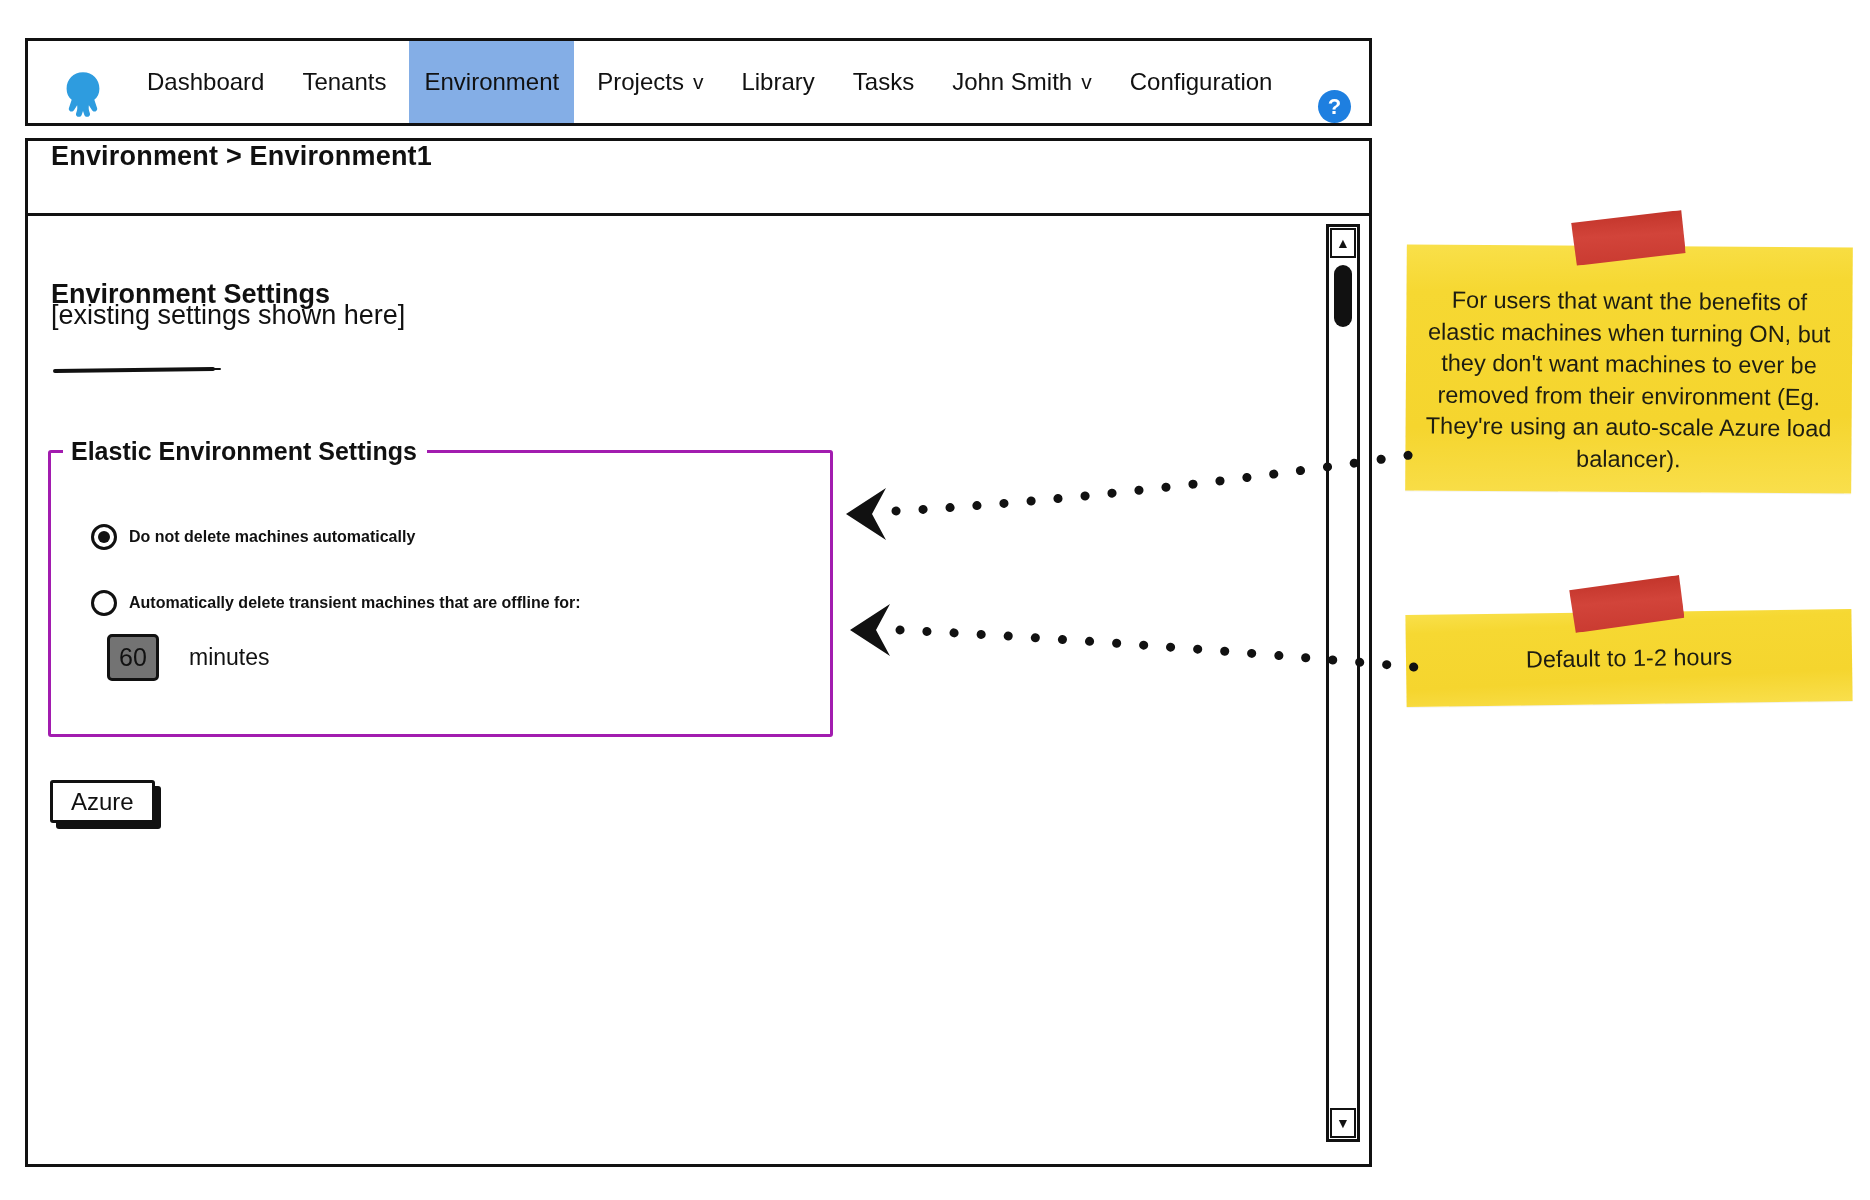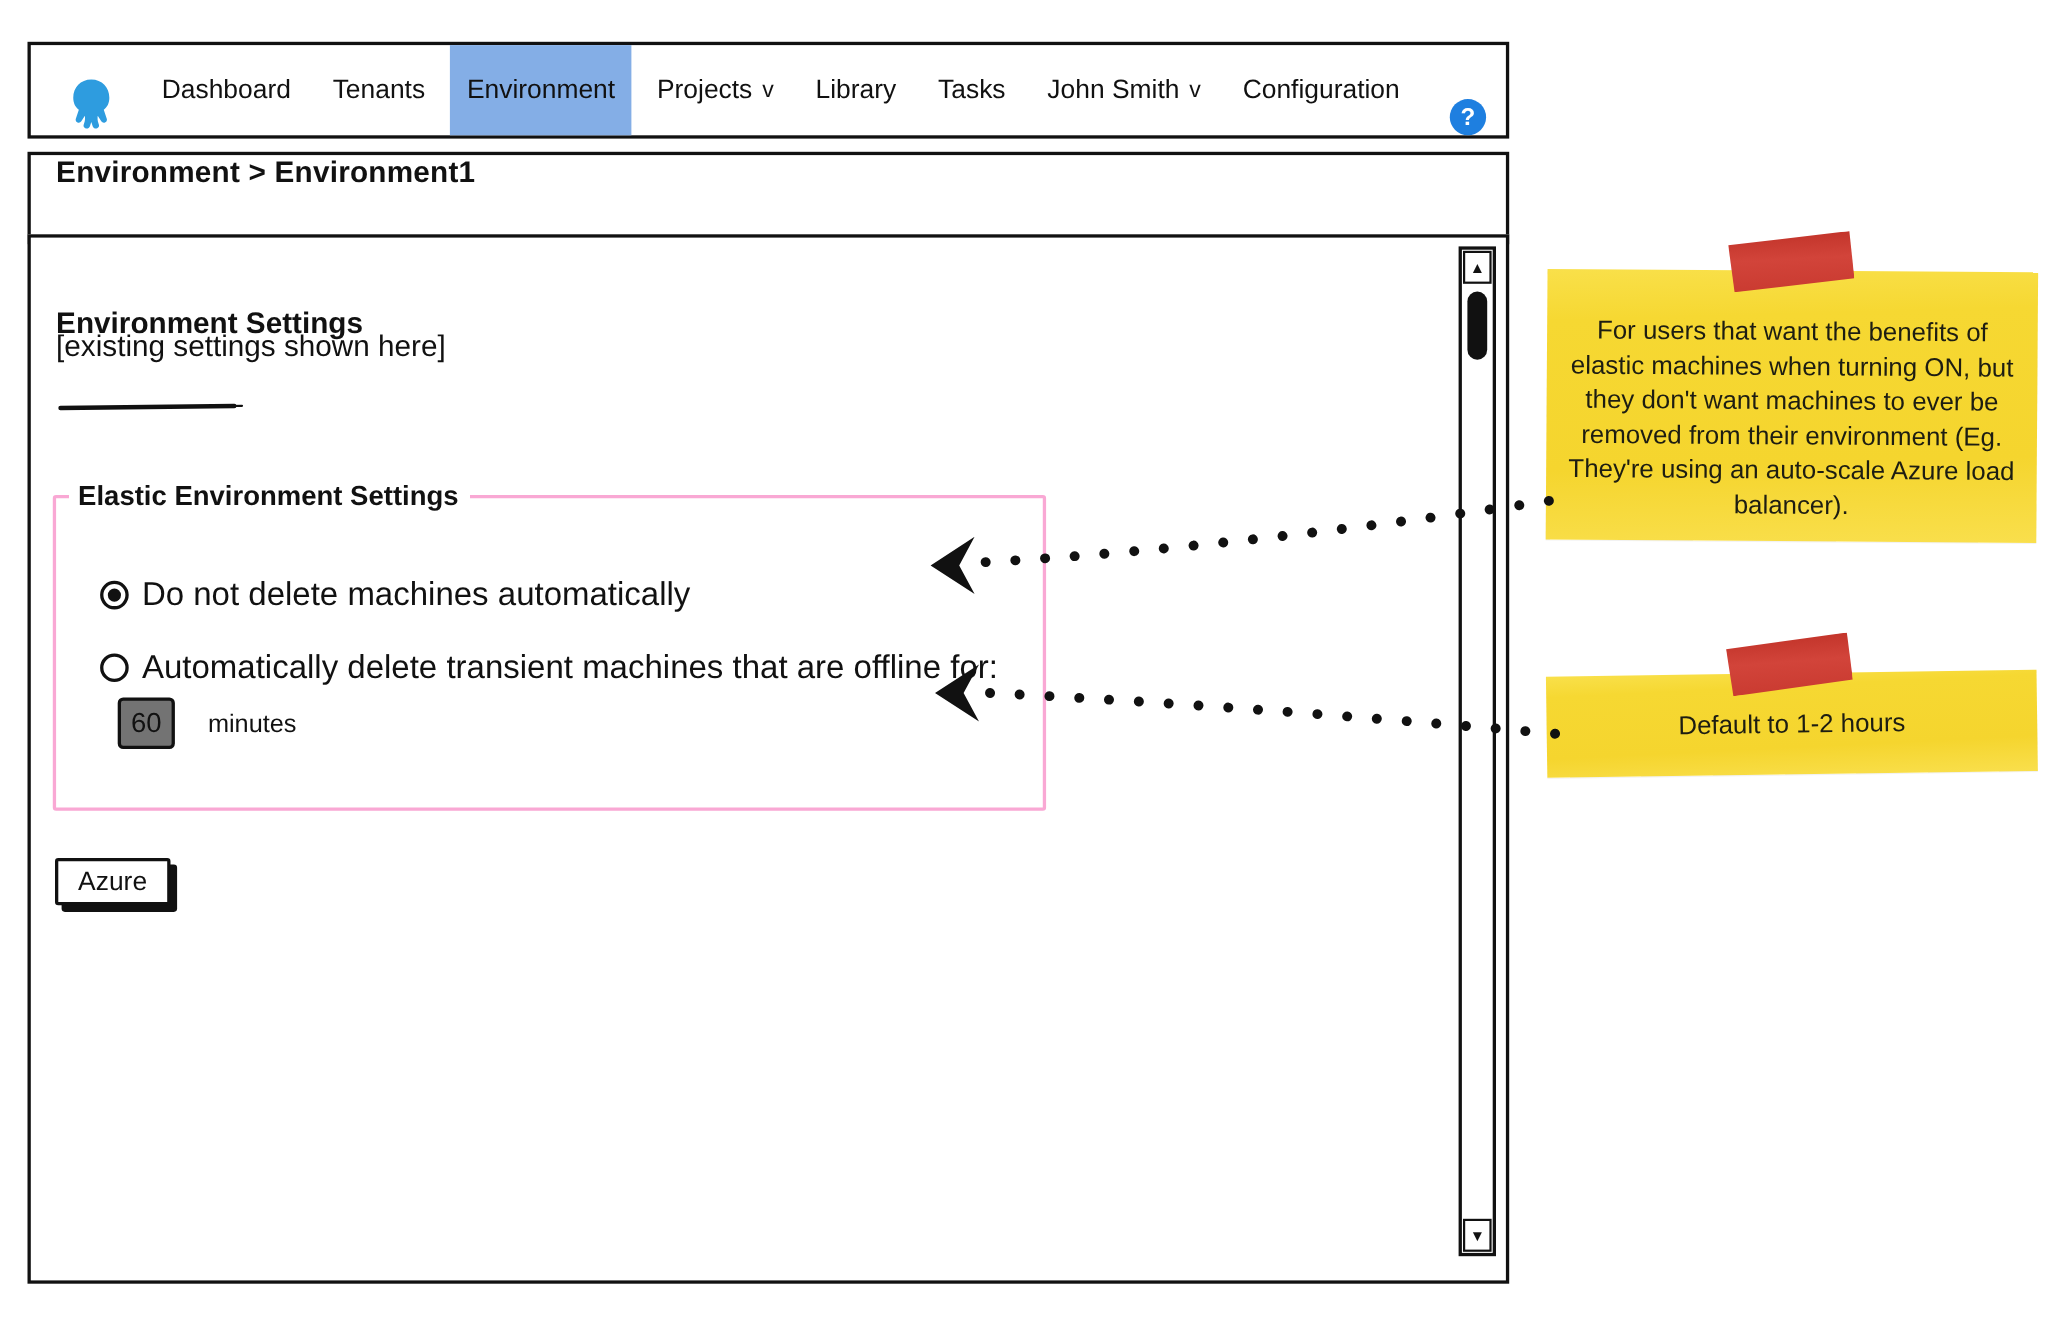--- a/index.html
+++ b/index.html
@@ -42,38 +42,38 @@
   .sketch-line {
     position: absolute; left: 25px; top: 152px; width: 162px; height: 4px;
     background: #111; border-radius: 3px; transform: rotate(-0.7deg);
   }
   .sketch-line::after {
     content: ""; position: absolute; right: -6px; top: 1px; width: 14px; height: 2px;
     background: #111; border-radius: 2px;
   }
 
   fieldset.elastic {
-    position: absolute; left: 20px; top: 221px; width: 903px; height: 300px;
-    border: 3px solid #f9a8d4; border-radius: 3px;
+    position: absolute; left: 20px; top: 221px; width: 785px; height: 300px;
+    border: 3px solid #a21caf; border-radius: 3px;
   }
   fieldset.elastic legend {
     margin-left: 12px; padding: 0 10px 0 8px;
     font-size: 25px; font-weight: 600; white-space: nowrap;
   }
   .opt { position: absolute; left: 40px; display: flex; align-items: center; }
   .opt-1 { top: 58px; }
   .opt-2 { top: 124px; }
   .radio {
     width: 26px; height: 26px; border: 3px solid #111; border-radius: 50%;
     display: inline-flex; align-items: center; justify-content: center; flex: 0 0 auto;
     background: #fff; cursor: pointer;
   }
   .radio .dot { width: 12px; height: 12px; border-radius: 50%; background: #111; visibility: hidden; }
   .radio.checked .dot { visibility: visible; }
-  .opt-label { font-size: 30px; font-weight: 400; margin-left: 12px; white-space: nowrap; }
+  .opt-label { font-size: 16px; font-weight: 700; margin-left: 12px; white-space: nowrap; }
 
   .minutes-row { position: absolute; left: 56px; top: 168px; display: flex; align-items: center; }
   .minutes-input {
     width: 52px; height: 47px; border: 3px solid #111; border-radius: 5px;
     font-family: "Liberation Sans", sans-serif; font-size: 25px; font-weight: 500;
     text-align: center; color: #111; background: #737373; outline: none;
   }
   .minutes-label { font-size: 23px; font-weight: 500; margin-left: 30px; }
 
   .save-btn {

